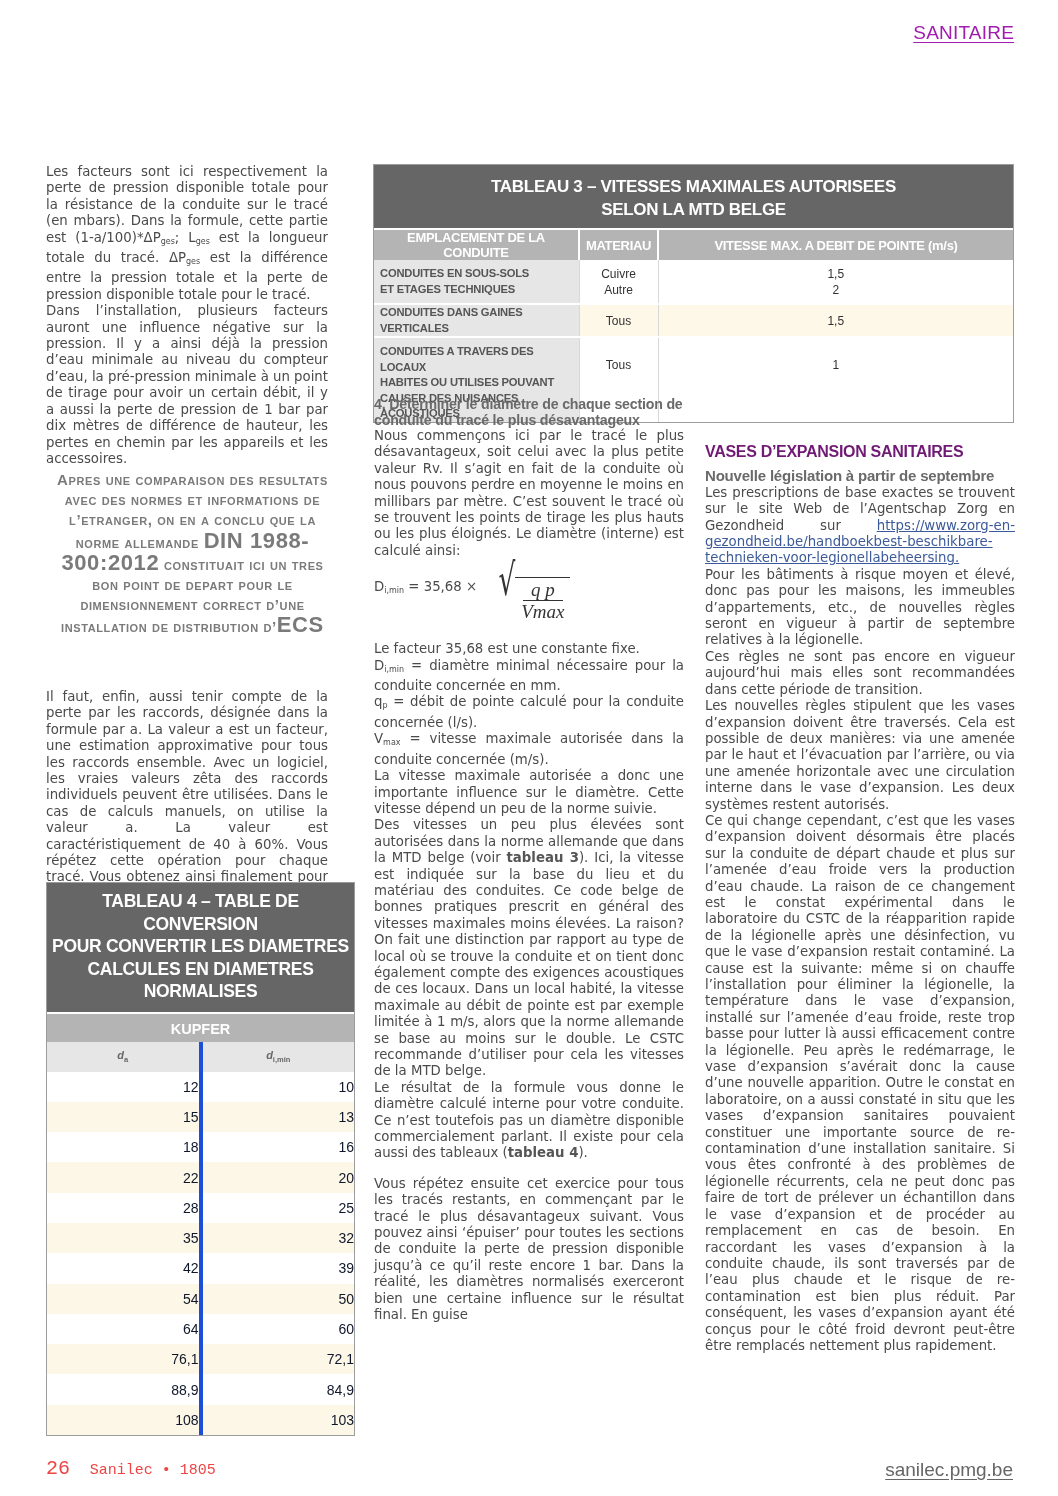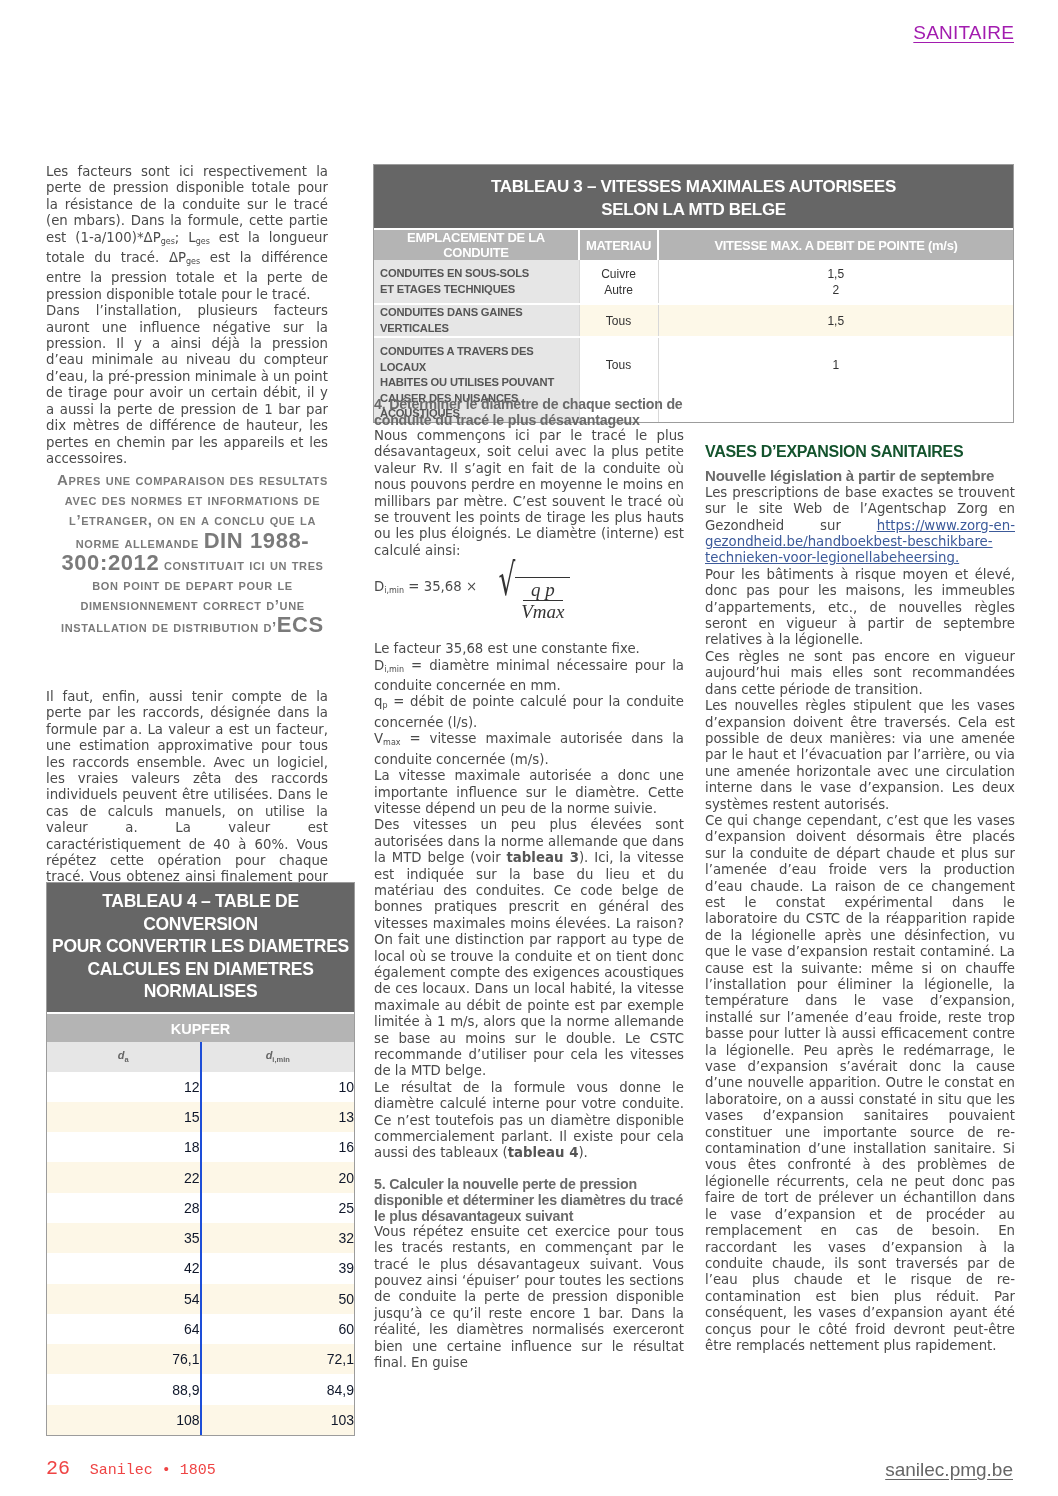--- a/index.html
+++ b/index.html
@@ -29,27 +29,27 @@
   .t3 tr.r2 td { height: 30px; background: #fdf8e8; border-bottom: 2px solid #fff; }
   .t3 tr.r2 td.loc { background: #e6e6e6; }
   .t3 tr.r3 td { height: 70px; vertical-align: top; padding-top: 6px; }
   .t3 tr.r3 td.mat, .t3 tr.r3 td.vit { vertical-align: top; padding-top: 19px; }
 
   .t4 { position: absolute; left: 46px; top: 882px; width: 309px; border: 1px solid #9c9c9c; font-family: "Liberation Sans", sans-serif; }
   .t4 .title { background: #666666; color: #fff; text-align: center; font-weight: bold; font-size: 17.5px; line-height: 22.5px; padding: 7px 0 9px; letter-spacing: -0.3px; }
   .t4 .sub { background: #b4b4b4; color: #fff; text-align: center; font-weight: bold; font-size: 14.5px; height: 30px; line-height: 30px; border-top: 2px solid #fff; }
   .t4 table { width: 100%; border-collapse: collapse; }
   .t4 th { background: #e6e6e6; height: 30px; font-size: 11px; font-style: italic; font-weight: bold; color: #666; width: 50%; }
-  .t4 th:first-child, .t4 td:first-child { border-right: 2px solid #1d4ed8; }
+  .t4 th:first-child, .t4 td:first-child { border-right: 4px solid #1d4ed8; }
   .t4 td { text-align: right; font-size: 14px; color: #0f172a; height: 30.3px; }
   .t4 tr.alt td { background: #fdf7e7; }
   .t4 sub { font-size: 7.5px; font-style: normal; }
 
   .h-step { color: #6a6a6a; font-weight: bold; font-family: "Liberation Sans", sans-serif; font-size: 14.2px; line-height: 16px; text-align: left; letter-spacing: -0.2px; }
-  .h-section { color: #14532d; font-weight: bold; font-family: "Liberation Sans", sans-serif; font-size: 16px; letter-spacing: -0.3px; text-align: left; }
+  .h-section { color: #701a75; font-weight: bold; font-family: "Liberation Sans", sans-serif; font-size: 16px; letter-spacing: -0.3px; text-align: left; }
   .h-sub { color: #6a6a6a; font-weight: bold; font-family: "Liberation Sans", sans-serif; font-size: 15px; text-align: left; letter-spacing: -0.2px; }
 
   .formula { display: flex; align-items: center; height: 56px; margin-top: 2px; }
   .formula .lhs { font-size: 13.3px; color: #4a4a4a; margin-right: 16px; }
   .sqrt { display: inline-flex; align-items: stretch; font-family: "Liberation Serif", serif; font-style: italic; color: #333; }
   .sqrt .rad { font-size: 44px; line-height: 50px; font-style: normal; font-family: "DejaVu Serif", serif; transform: scaleX(0.6); margin-right: -6px; }
   .sqrt .body { border-top: 1.5px solid #333; padding: 2px 6px 0; display: flex; flex-direction: column; align-items: center; margin-top: 22px; }
   .sqrt .num { font-size: 19px; line-height: 20px; border-bottom: 1.5px solid #333; padding: 0 8px; }
   .sqrt .den { font-size: 19px; line-height: 22px; }
 
@@ -214,21 +214,20 @@
   </div>
   <div style="height:24px"></div>
   <p>Le facteur 35,68 est une constante fixe.</p>
   <p><span>D</span><sub class="s">i,min</sub><span> = diamètre minimal nécessaire pour la conduite concernée en mm.</span></p>
   <p><span>q</span><sub class="s">p</sub><span> = débit de pointe calculé pour la conduite concernée (l/s).</span></p>
   <p><span>V</span><sub class="s">max</sub><span> = vitesse maximale autorisée dans la conduite concernée (m/s).</span></p>
   <p>La vitesse maximale autorisée a donc une importante influence sur le diamètre. Cette vitesse dépend un peu de la norme suivie.</p>
   <p><span>Des vitesses un peu plus élevées sont autorisées dans la norme allemande que dans la MTD belge (voir </span><b class="ref">tableau 3</b><span>). Ici, la vitesse est indiquée sur la base du lieu et du matériau des conduites. Ce code belge de bonnes pratiques prescrit en général des vitesses maximales moins élevées. La raison? On fait une distinction par rapport au type de local où se trouve la conduite et on tient donc également compte des exigences acoustiques de ces locaux. Dans un local habité, la vitesse maximale au débit de pointe est par exemple limitée à 1 m/s, alors que la norme allemande se base au moins sur le double. Le CSTC recommande d’utiliser pour cela les vitesses de la MTD belge.</span></p>
   <p><span>Le résultat de la formule vous donne le diamètre calculé interne pour votre conduite. Ce n’est toutefois pas un diamètre disponible commercialement parlant. Il existe pour cela aussi des tableaux (</span><b class="ref">tableau 4</b><span>).</span></p>
   <div style="height:14px"></div>
-  <div class="h-step">5. Calculer la nouvelle perte de pression disponible et déterminer les diamètres du tracé le plus désavantageux suivant</div>
   <p>Vous répétez ensuite cet exercice pour tous les tracés restants, en commençant par le tracé le plus désavantageux suivant. Vous pouvez ainsi ‘épuiser’ pour toutes les sections de conduite la perte de pression disponible jusqu’à ce qu’il reste encore 1 bar. Dans la réalité, les diamètres normalisés exerceront bien une certaine influence sur le résultat final. En guise</p>
 </div>
 
 <div class="col col3" style="top:418px;">
   <div style="height:26px"></div>
   <div class="h-section">VASES D’EXPANSION SANITAIRES</div>
   <div style="height:8px"></div>
   <div class="h-sub">Nouvelle législation à partir de septembre</div>
   <p><span>Les prescriptions de base exactes se trouvent sur le site Web de l’Agentschap Zorg en Gezondheid sur </span><span class="link">https://www.zorg-en-gezondheid.be/handboekbest-beschikbare-technieken-voor-legionellabeheersing.</span></p>
   <p>Pour les bâtiments à risque moyen et élevé, donc pas pour les maisons, les immeubles d’appartements, etc., de nouvelles règles seront en vigueur à partir de septembre relatives à la légionelle.</p>

